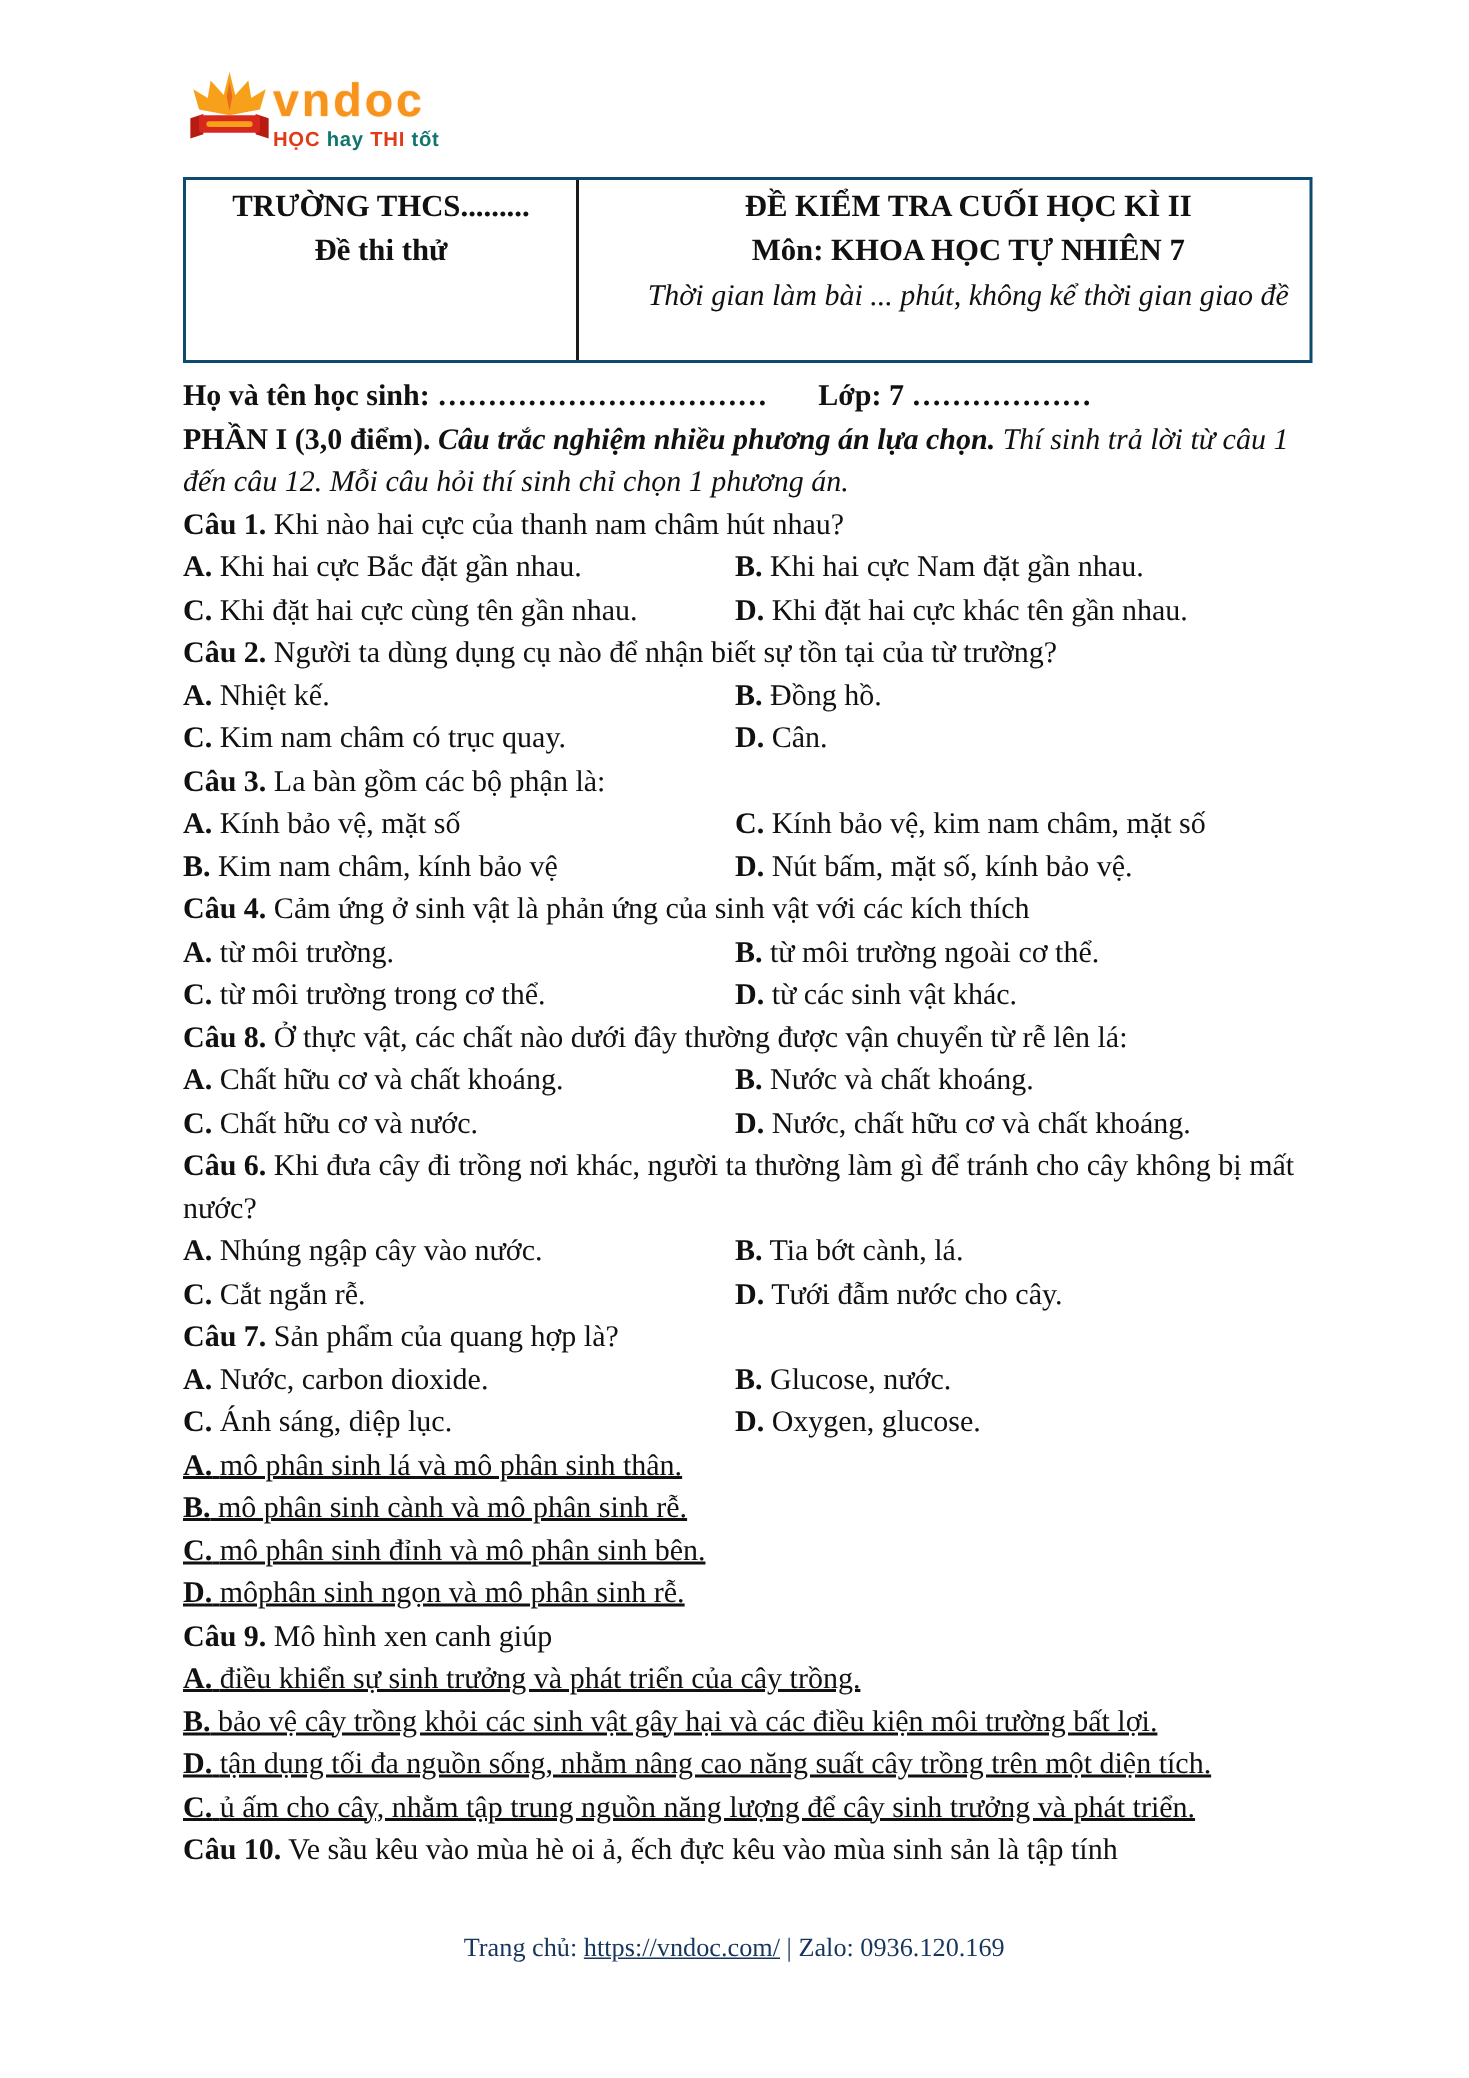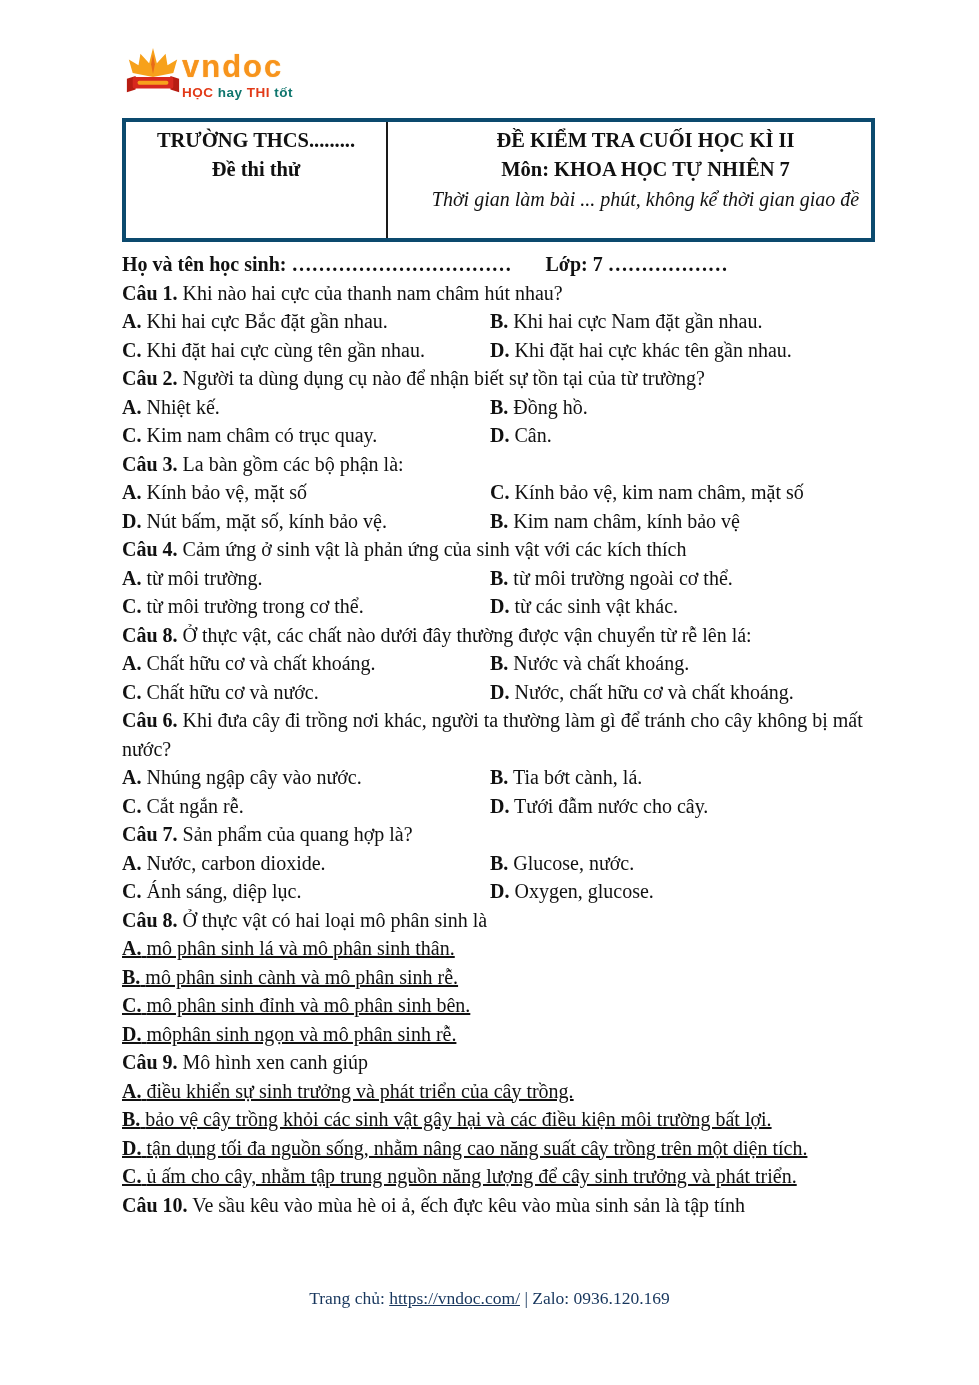--- a/index.html
+++ b/index.html
@@ -43,21 +43,21 @@
     left: 122px;
     top: 118px;
     width: 753px;
     font-size: 20px;
     line-height: 28.5px;
   }
 
   .header-table {
     display: grid;
     grid-template-columns: 262px 1fr;
-    border: 4px solid #0c4a6e;
+    border: 2px solid #0c4a6e;
     box-sizing: border-box;
     height: 124px;
   }
   .cell-left {
     border-right: 2px solid #1a1a1a;
     text-align: center;
     padding-top: 4px;
   }
   .cell-right { text-align: center; padding-top: 4px; padding-left: 32px; }
   .cell-line { font-weight: bold; font-size: 20.5px; line-height: 29px; }
@@ -121,20 +121,21 @@
       </div>
       <div class="cell-right">
         <div class="cell-line">ĐỀ KIỂM TRA CUỐI HỌC KÌ II</div>
         <div class="cell-line">Môn: KHOA HỌC TỰ NHIÊN 7</div>
         <div class="duration">Thời gian làm bài ...  phút, không kể thời gian giao đề</div>
       </div>
     </div>
 
     <div class="student-line"><span>Họ và tên học sinh:</span> <span>……………………………</span><span class="class-label">Lớp: 7</span> <span>………………</span></div>
 
+    <div class="part-heading"><b>PHẦN I (3,0 điểm).</b> <span class="bold-it">Câu trắc nghiệm nhiều phương án lựa chọn.</span> <i>Thí sinh trả lời từ câu 1 đến câu 12. Mỗi câu hỏi thí sinh chỉ chọn 1 phương án.</i></div>
 
     <div id="questions">
         <div class="question">
           <div class="q-line"><b>Câu 1.</b> <span>Khi nào hai cực của thanh nam châm hút nhau?</span></div>
           <div class="options two-col">
             <div class="option"><b class="opt-key">A.</b> <span>Khi hai cực Bắc đặt gần nhau.</span></div>
             <div class="option"><b class="opt-key">B.</b> <span>Khi hai cực Nam đặt gần nhau.</span></div>
             <div class="option"><b class="opt-key">C.</b> <span>Khi đặt hai cực cùng tên gần nhau.</span></div>
             <div class="option"><b class="opt-key">D.</b> <span>Khi đặt hai cực khác tên gần nhau.</span></div>
           </div>
@@ -146,22 +147,22 @@
             <div class="option"><b class="opt-key">B.</b> <span>Đồng hồ.</span></div>
             <div class="option"><b class="opt-key">C.</b> <span>Kim nam châm có trục quay.</span></div>
             <div class="option"><b class="opt-key">D.</b> <span>Cân.</span></div>
           </div>
         </div>
         <div class="question">
           <div class="q-line"><b>Câu 3.</b> <span>La bàn gồm các bộ phận là:</span></div>
           <div class="options two-col">
             <div class="option"><b class="opt-key">A.</b> <span>Kính bảo vệ, mặt số</span></div>
             <div class="option"><b class="opt-key">C.</b> <span>Kính bảo vệ, kim nam châm, mặt số</span></div>
+            <div class="option"><b class="opt-key">B.</b> <span>Kim nam châm, kính bảo vệ</span></div>
             <div class="option"><b class="opt-key">D.</b> <span>Nút bấm, mặt số, kính bảo vệ.</span></div>
-            <div class="option"><b class="opt-key">B.</b> <span>Kim nam châm, kính bảo vệ</span></div>
           </div>
         </div>
         <div class="question">
           <div class="q-line"><b>Câu 4.</b> <span>Cảm ứng ở sinh vật là phản ứng của sinh vật với các kích thích</span></div>
           <div class="options two-col">
             <div class="option"><b class="opt-key">A.</b> <span>từ môi trường.</span></div>
             <div class="option"><b class="opt-key">B.</b> <span>từ môi trường ngoài cơ thể.</span></div>
             <div class="option"><b class="opt-key">C.</b> <span>từ môi trường trong cơ thể.</span></div>
             <div class="option"><b class="opt-key">D.</b> <span>từ các sinh vật khác.</span></div>
           </div>
@@ -187,21 +188,20 @@
         <div class="question">
           <div class="q-line"><b>Câu 7.</b> <span>Sản phẩm của quang hợp là?</span></div>
           <div class="options two-col">
             <div class="option"><b class="opt-key">A.</b> <span>Nước, carbon dioxide.</span></div>
             <div class="option"><b class="opt-key">B.</b> <span>Glucose, nước.</span></div>
             <div class="option"><b class="opt-key">C.</b> <span>Ánh sáng, diệp lục.</span></div>
             <div class="option"><b class="opt-key">D.</b> <span>Oxygen, glucose.</span></div>
           </div>
         </div>
         <div class="question">
-          <div class="q-line"><b>Câu 8.</b> <span>Ở thực vật có hai loại mô phân sinh là</span></div>
           <div class="options one-col">
             <div class="option"><b class="opt-key">A.</b> <span>mô phân sinh lá và mô phân sinh thân.</span></div>
             <div class="option"><b class="opt-key">B.</b> <span>mô phân sinh cành và mô phân sinh rễ.</span></div>
             <div class="option"><b class="opt-key">C.</b> <span>mô phân sinh đỉnh và mô phân sinh bên.</span></div>
             <div class="option"><b class="opt-key">D.</b> <span>môphân sinh ngọn và mô phân sinh rễ.</span></div>
           </div>
         </div>
         <div class="question">
           <div class="q-line"><b>Câu 9.</b> <span>Mô hình xen canh giúp</span></div>
           <div class="options one-col">

